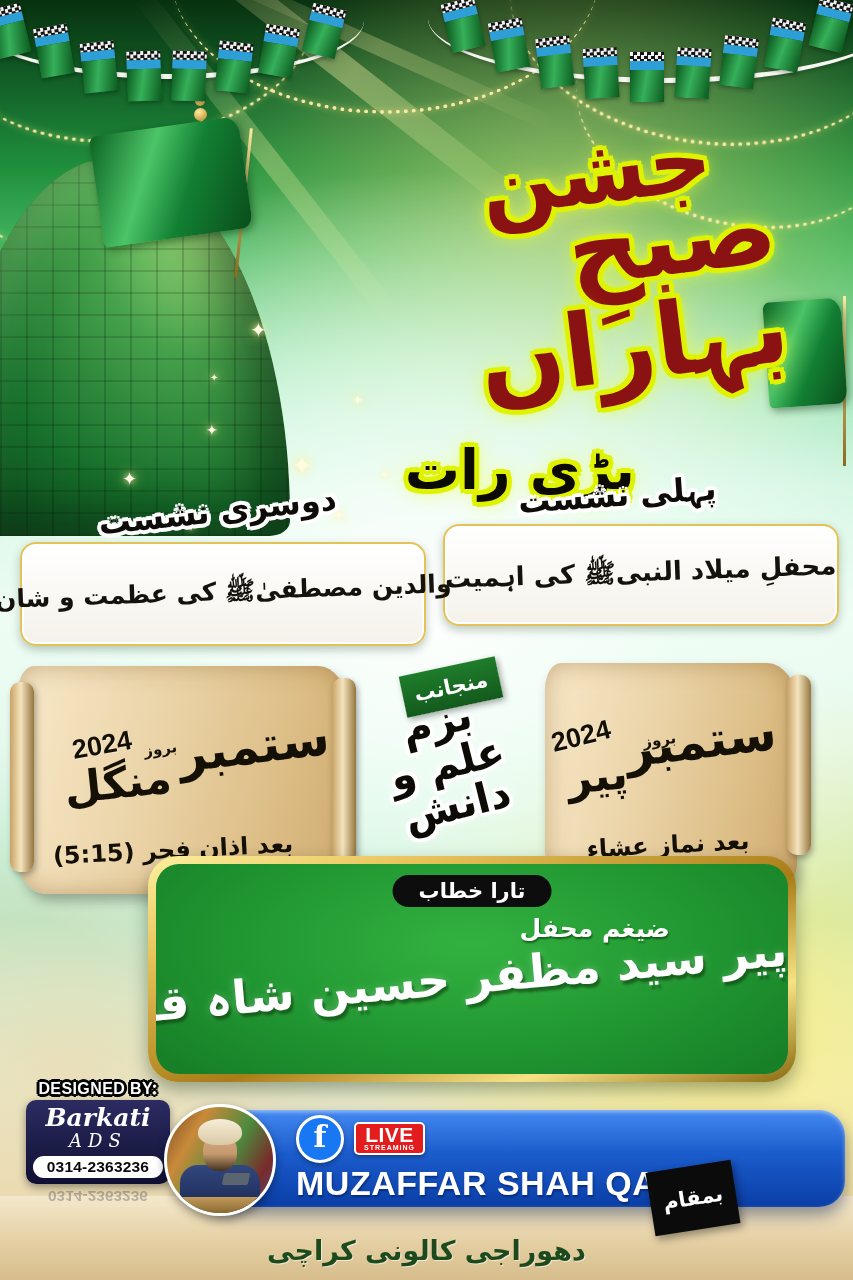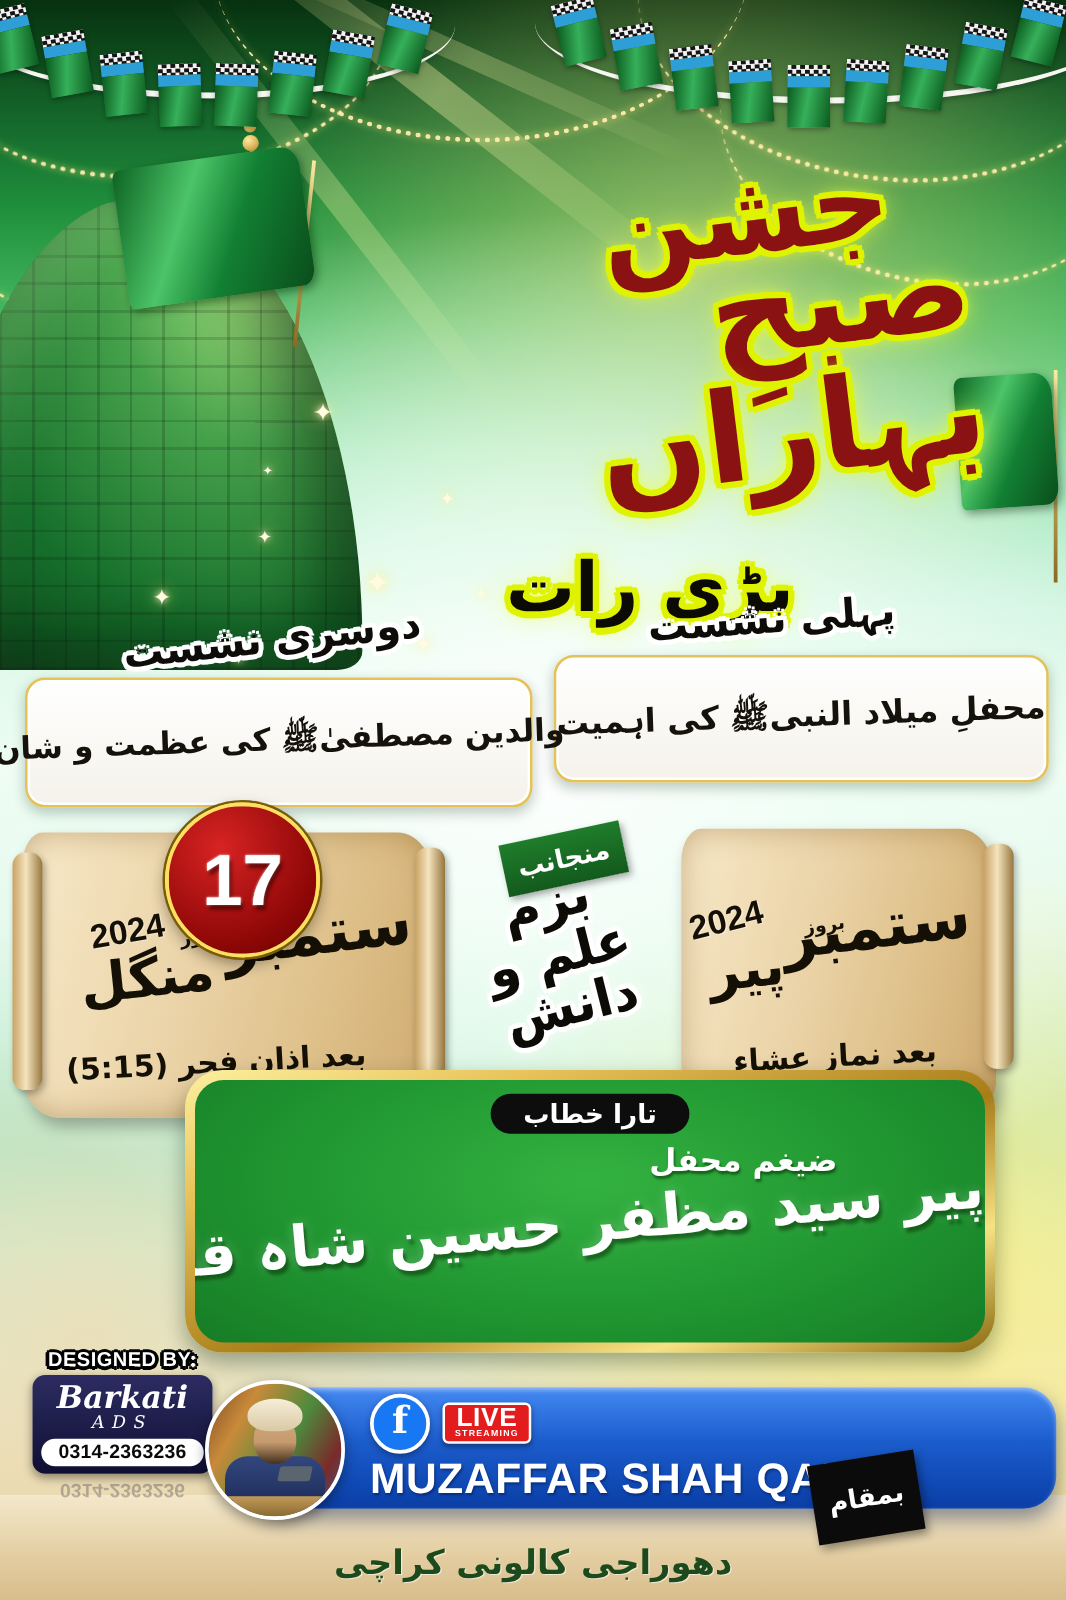--- a/index.html
+++ b/index.html
@@ -67,21 +67,21 @@
   .banner-gold{position:absolute;left:148px;top:856px;width:648px;height:226px;padding:8px;box-sizing:border-box;border-radius:30px;background:linear-gradient(160deg,#fdf0a0 0%,#e8c círculo 0,#e8c35a 22%,#a87d18 55%,#f6e284 78%,#8a6a10 100%);box-shadow:0 8px 18px rgba(0,30,5,.35);z-index:13;}
   .banner-inner{position:relative;width:100%;height:100%;border-radius:23px;background:radial-gradient(90% 120% at 50% 38%,#33b240 0%,#1f9430 45%,#0f6a1e 100%);overflow:hidden;}
   .banner-pill{position:absolute;left:50%;transform:translateX(-50%);top:11px;background:#0d0d0d;color:#fff;font-weight:700;font-size:21px;padding:4px 26px;border-radius:999px;white-space:nowrap;}
   .banner-hon{position:absolute;right:118px;top:50px;color:#fff;font-weight:700;font-size:25px;text-shadow:1px 2px 2px rgba(0,50,0,.6);}
   .banner-name{position:absolute;left:0;top:86px;width:100%;text-align:center;color:#fff;font-weight:700;font-size:46px;transform:rotate(-5deg);text-shadow:2px 4px 3px rgba(0,55,0,.6),0 0 10px rgba(255,255,255,.25);white-space:nowrap;}
   
   .designer{position:absolute;left:26px;top:1080px;width:144px;text-align:center;z-index:14;}
   .designed-by{font-family:"Liberation Sans",sans-serif;font-weight:900;font-size:16px;color:#fff;letter-spacing:.4px;}
   .navybox{margin-top:2px;background:linear-gradient(180deg,#2c2c62,#0f0f33);border-radius:10px;padding:5px 4px 6px;box-shadow:0 3px 8px rgba(0,0,0,.4);}
   .barkati{font-family:"DejaVu Serif",serif;font-style:italic;font-weight:700;color:#fff;font-size:25px;line-height:1;}
-  .ads{font-family:"DejaVu Serif",serif;font-style:italic;color:#fff;font-size:14px;letter-spacing:6px;line-height:1.2;}
+  .ads{font-family:"DejaVu Serif",serif;font-style:italic;color:#fff;font-size:18px;letter-spacing:6px;line-height:1.2;}
   .phone-pill{margin:4px auto 0;background:#fff;border-radius:999px;padding:2px 4px;width:122px;}
   .phone-txt{font-family:"Liberation Sans",sans-serif;font-weight:900;color:#0a0a0a;font-size:15.5px;letter-spacing:.2px;}
   .phone-refl{margin-top:3px;opacity:.28;transform:scaleY(-1);color:#1a1a3a;font-family:"Liberation Sans",sans-serif;font-weight:900;font-size:15.5px;}
   
   .livebar{position:absolute;left:204px;top:1110px;width:641px;height:97px;border-radius:26px;background:linear-gradient(180deg,#4489f2 0%,#1b5ccc 45%,#0a3ea6 100%);box-shadow:0 8px 16px rgba(10,30,80,.45), inset 0 2px 4px rgba(255,255,255,.45);z-index:13;display:flex;flex-direction:column;justify-content:center;padding-left:92px;box-sizing:border-box;}
   .lrow{display:flex;align-items:center;gap:10px;}
   .fbcircle{width:42px;height:42px;border-radius:50%;background:var(--facebook-blue);border:3px solid #fff;box-shadow:0 2px 5px rgba(0,0,0,.35);display:flex;align-items:center;justify-content:center;}
   .fbf{font-family:"DejaVu Serif",serif;font-weight:700;color:#fff;font-size:30px;line-height:1;margin-top:-3px;}
   .livebadge{background:var(--live-red);border:2px solid #fff;border-radius:5px;padding:1px 8px 2px;text-align:center;box-shadow:0 2px 4px rgba(0,0,0,.35);}
   .livetxt{font-family:"Liberation Sans",sans-serif;font-weight:900;color:#fff;font-size:21px;line-height:.95;letter-spacing:.5px;}
@@ -268,23 +268,20 @@
     <div class="scroll-month urdu" style="right:26px;top:58px;">ستمبر</div>
     <div class="scroll-prefix urdu" style="left:98px;top:76px;">بروز</div>
     <div class="scroll-wday urdu" style="left:22px;top:96px;">پیر</div>
     <div class="scroll-time urdu" style="left:12px;top:176px;width:222px;">بعد نماز عشاء</div>
   </div>
 
   <div class="scroll" style="left:18px;top:648px;width:332px;height:252px;">
     <div class="parch" style="left:0;top:18px;width:330px;height:228px;"></div>
     <div class="roll" style="left:-8px;top:34px;height:190px;"></div>
     <div class="roll" style="right:-6px;top:30px;height:186px;"></div>
-    <div class="daycircle" style="left:114px;top:-6px;width:118px;height:118px;">
-      <span class="daynum">17</span>
-    </div>
     <div class="scroll-year eng" style="left:54px;top:82px;transform:rotate(-10deg);">2024</div>
     <div class="scroll-month urdu" style="right:20px;top:70px;">ستمبر</div>
     <div class="scroll-prefix urdu" style="left:126px;top:92px;">بروز</div>
     <div class="scroll-wday urdu" style="left:46px;top:110px;">منگل</div>
     <div class="scroll-time urdu" style="left:30px;top:188px;width:250px;">بعد اذانِ فجر (5:15)</div>
   </div>
 
   <div class="org-tag urdu">منجانب</div>
   <div class="org-lines urdu">
     <div>بزم</div>

